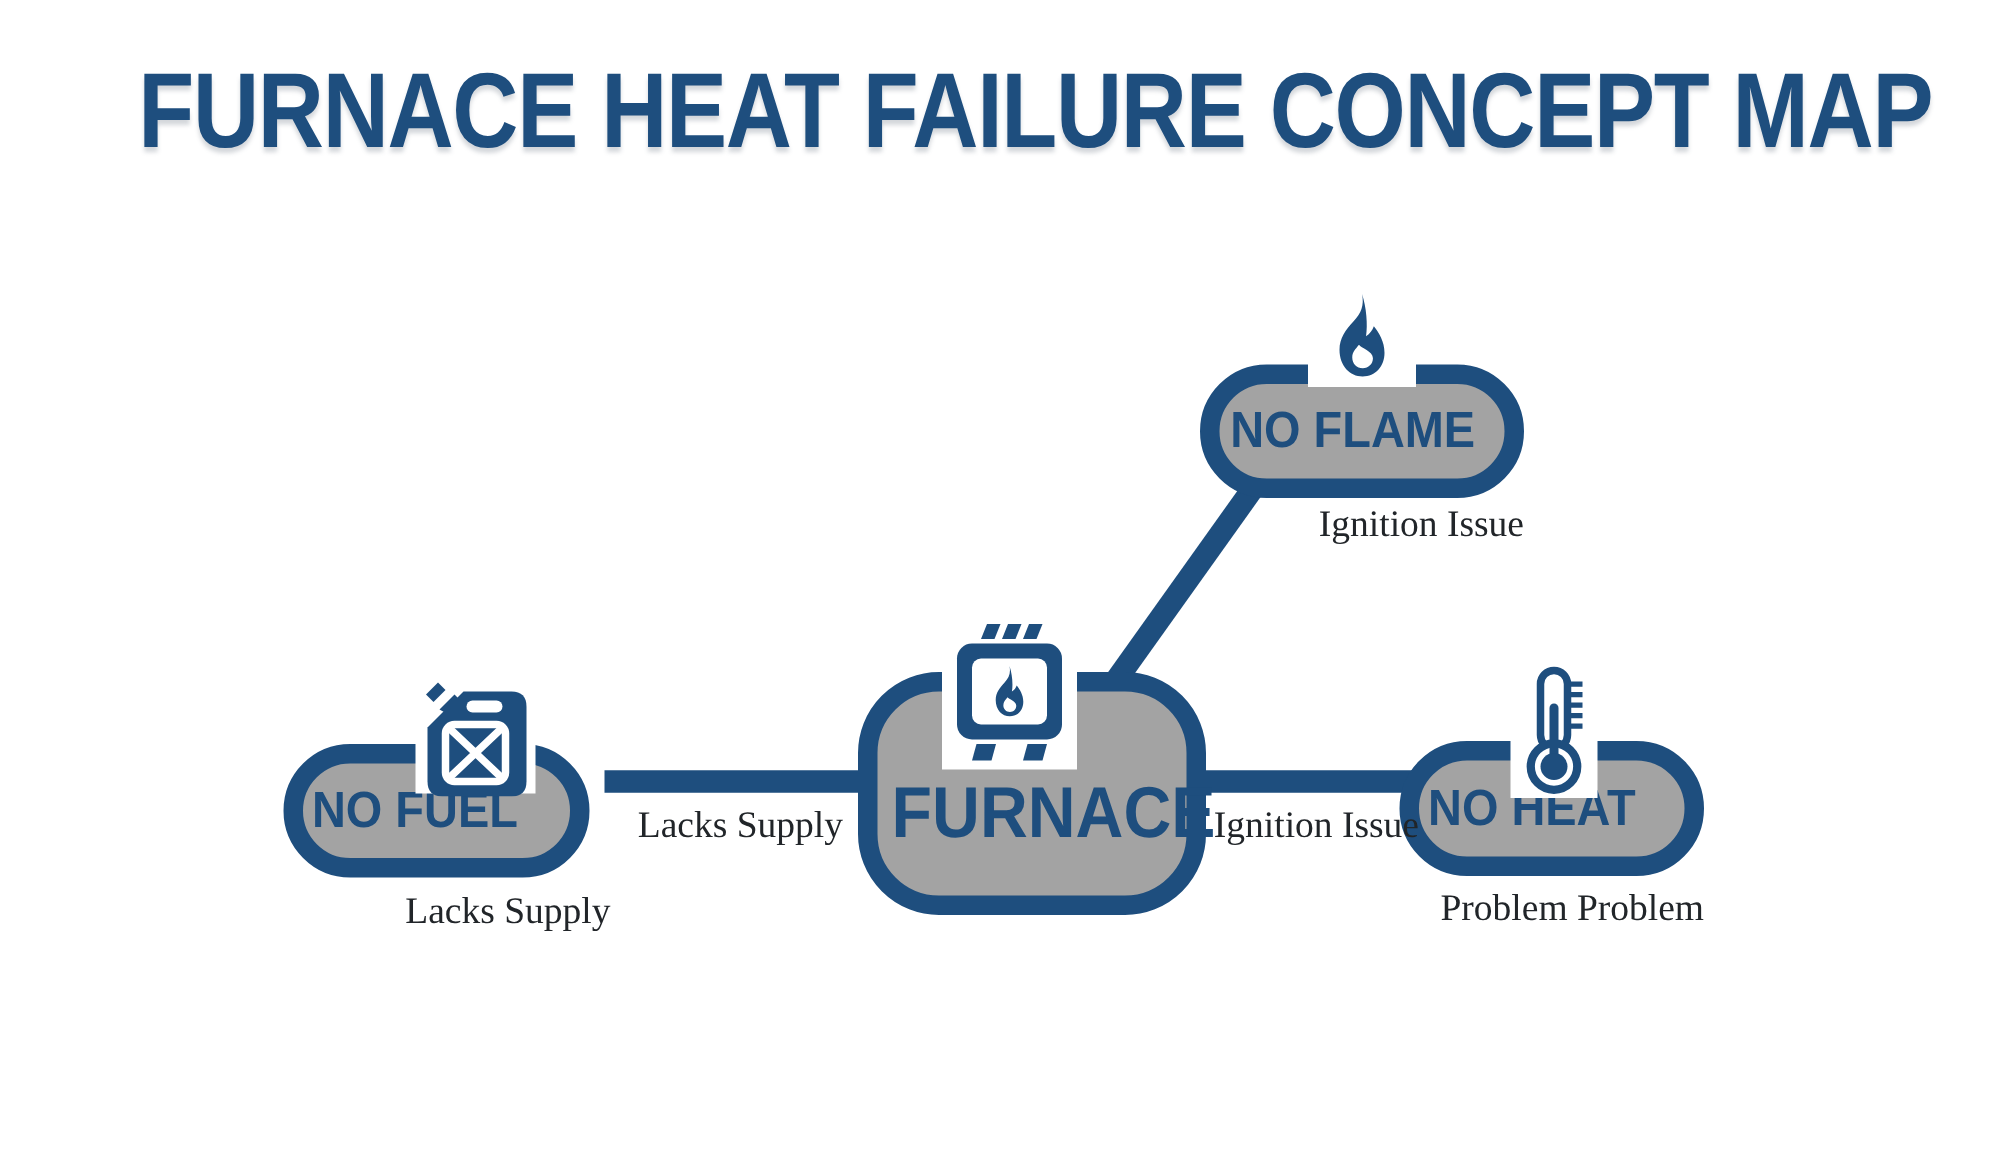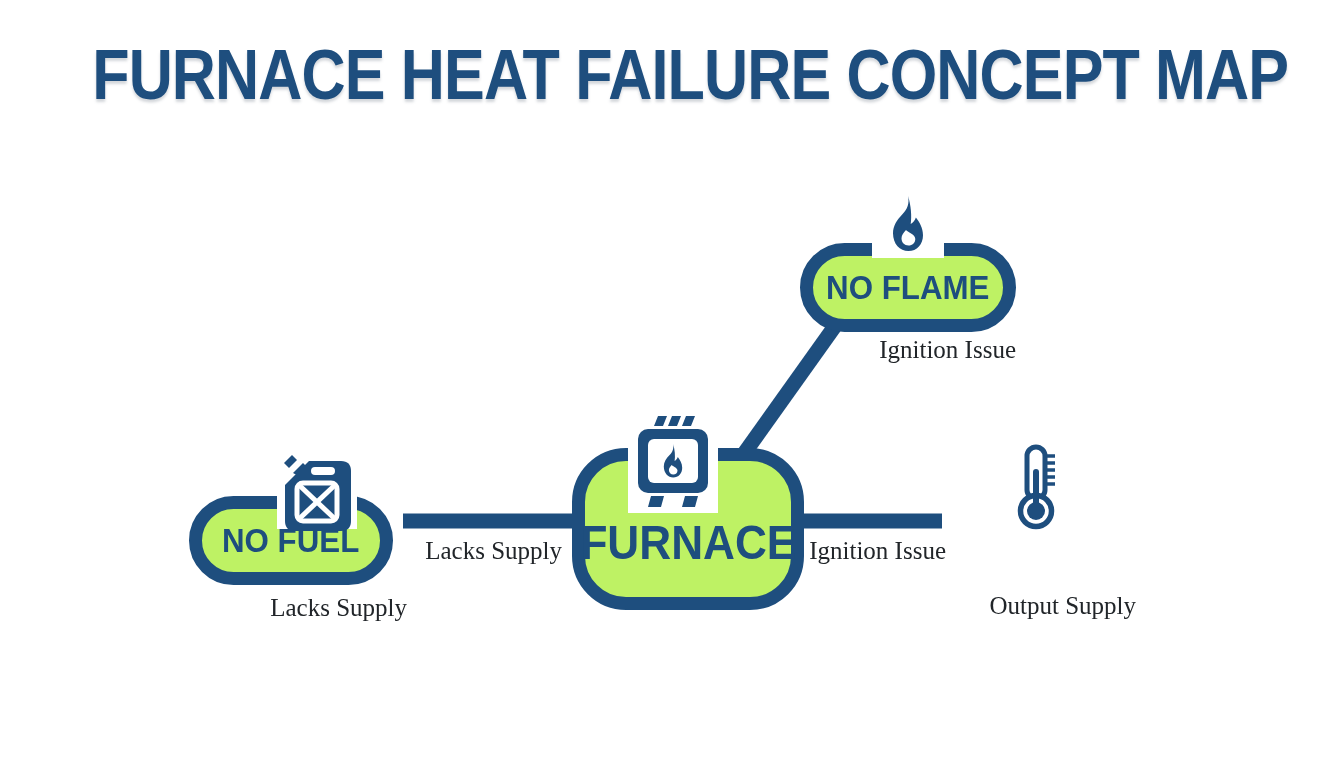--- a/index.html
+++ b/index.html
@@ -9,22 +9,22 @@
   }
   .title{
     position:absolute;left:0;top:34px;width:1344px;margin:0;
     text-align:center;font-size:71px;font-weight:700;color:#1e4e7e;
     letter-spacing:-1px;transform:scaleX(.86);transform-origin:49% 50%;
     text-shadow:0 3px 3px rgba(100,110,125,.28);white-space:nowrap;
   }
   .edge-layer{position:absolute;left:0;top:0;z-index:1;}
   .edge-layer line{stroke:#1e4e7e;stroke-width:15;}
   .node{
-    position:absolute;z-index:2;background:#bef264;border:13px solid #1e4e7e;
-    box-sizing:border-box;display:flex;align-items:center;justify-content:center;
+    position:absolute;z-index:2;background:#a3a3a3;border:13px solid #1e4e7e;
+    box-sizing:border-box;display:flex;align-items:center;
   }
   .node-label{
     display:inline-block;font-weight:700;color:#1e4e7e;white-space:nowrap;
     transform:scaleX(.92);
   }
   .pill{border-radius:46px;}
   #node-furnace{left:572px;top:448px;width:232px;height:162px;border-radius:54px;padding-top:26px;}
   #node-furnace .node-label{font-size:48px;}
   #node-no-flame{left:800px;top:243px;width:216px;height:89px;}
   #node-no-fuel{left:189px;top:496px;width:204px;height:89px;}
@@ -99,27 +99,30 @@
         <path d="M14 22 24 12l7 7-8 8z"></path>
         <path d="M30 10h32c6.6 0 10 3.4 10 10v50c0 6.6-3.4 10-10 10H16c-6.6 0-10-3.4-10-10V34z"></path>
       </g>
       <rect x="32" y="16" width="24" height="8" rx="4" fill="#ffffff"></rect>
       <rect x="18" y="32" width="40" height="38" rx="6" fill="none" stroke="#ffffff" stroke-width="5"></rect>
       <path d="M20 34 56 68 M56 34 20 68" stroke="#ffffff" stroke-width="5" fill="none"></path>
     </svg>
   </div>
   <div class="sublabel" id="sub-no-fuel">Lacks Supply</div>
 
+  <div class="node pill" id="node-no-heat">
+    <span class="node-label">NO HEAT</span>
+  </div>
   <div class="icon-wrap" id="icon-thermo">
     <svg width="56" height="88" viewBox="0 0 56 88">
       <rect x="19" y="3" width="18" height="52" rx="9" fill="#ffffff" stroke="#1e4e7e" stroke-width="5"></rect>
       <path d="M39 12h8M39 19h8M39 26h8M39 33h8M39 40h8" stroke="#1e4e7e" stroke-width="3.5"></path>
       <circle cx="28" cy="67" r="15.5" fill="#ffffff" stroke="#1e4e7e" stroke-width="5.5"></circle>
       <line x1="28" y1="28" x2="28" y2="60" stroke="#1e4e7e" stroke-width="6" stroke-linecap="round"></line>
       <circle cx="28" cy="67" r="9" fill="#1e4e7e"></circle>
     </svg>
   </div>
-  <div class="sublabel" id="sub-no-heat">Output Supply</div>
+  <div class="sublabel" id="sub-no-heat">Problem Problem</div>
 
   <div class="edge-label" id="edge-label-fuel">Lacks Supply</div>
   <div class="edge-label" id="edge-label-heat">Ignition Issue</div>
 
 </div>
 
 </body></html>

